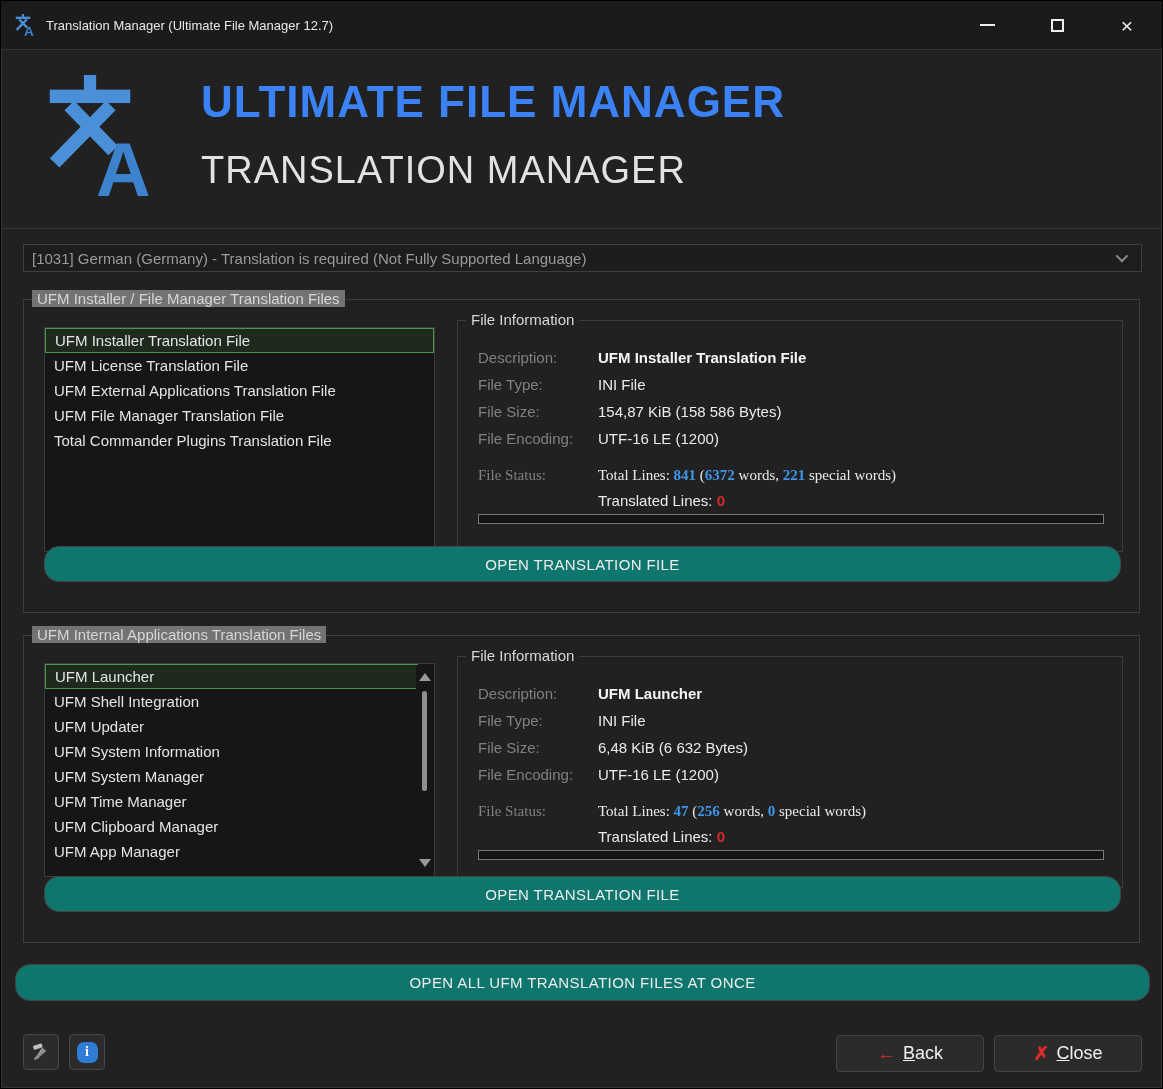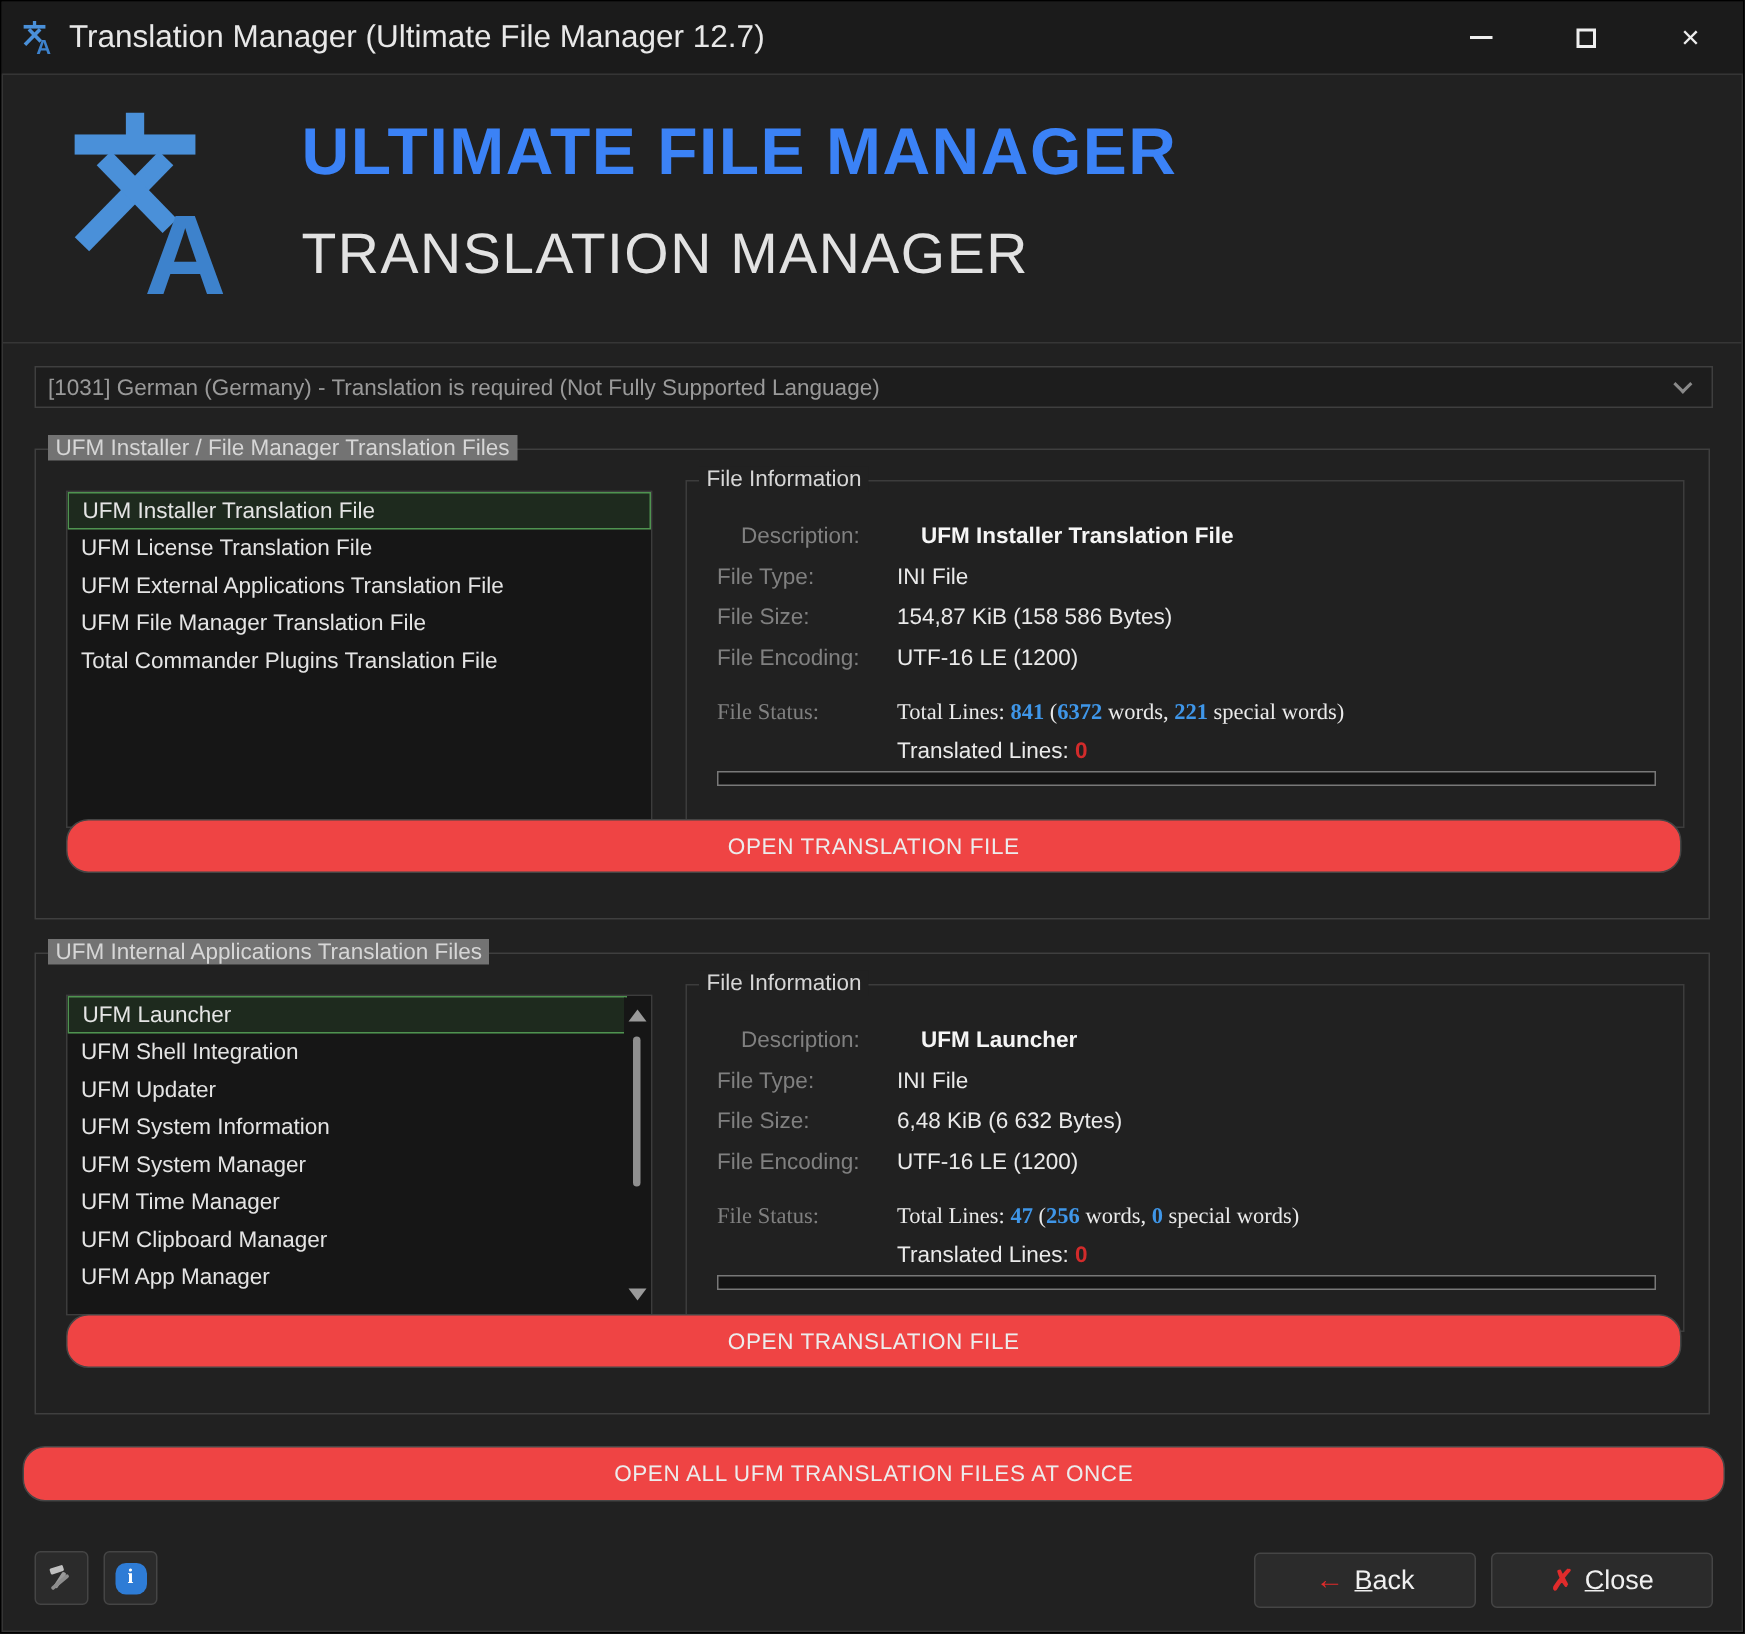--- a/index.html
+++ b/index.html
@@ -9,21 +9,21 @@
     position:relative; width:1163px; height:1089px;
     background:#212121; color:#e8e8e8; overflow:hidden;
     border:1px solid #000;
   }
   
   .titlebar {
     position:absolute; top:0; left:0; right:0; height:48px;
     background:#1b1b1b; display:flex; align-items:center;
   }
   .titlebar-icon { margin-left:13px; width:22px; height:22px; }
-  .titlebar-title { margin-left:10px; font-size:21px; color:#e8e8e8; }
+  .titlebar-title { margin-left:10px; font-size:13px; color:#e8e8e8; }
   .win-controls { position:absolute; right:0; top:0; height:48px; display:flex; }
   .win-btn { width:70px; height:48px; display:flex; align-items:center; justify-content:center; color:#eee; font-size:17px; cursor:default; }
   .min-glyph { display:block; width:15px; height:2px; background:#eee; }
   .max-glyph { display:block; width:13px; height:13px; border:2px solid #eee; }
   .close-glyph { font-size:21px; line-height:1; color:#eee; }
   
   .content { position:absolute; top:48px; left:0; right:0; bottom:0; border:1px solid #353535; background:#212121; }
   
   .app-logo { position:absolute; left:34px; top:74px; width:132px; height:122px; }
   .app-title { position:absolute; left:200px; top:76px; font-size:44px; font-weight:700; letter-spacing:1px; color:#3b82f6; }
@@ -64,32 +64,32 @@
   .sb-up, .sb-down { position:absolute; left:3px; width:0; height:0; border-left:6px solid transparent; border-right:6px solid transparent; }
   .sb-up   { top:8px;    border-bottom:8px solid #9a9a9a; }
   .sb-down { bottom:8px; border-top:8px solid #9a9a9a; }
   .sb-thumb { position:absolute; left:6px; top:26px; width:5px; height:100px; background:#8f8f8f; border-radius:3px; }
   
   .fileinfo { position:absolute; left:433px; top:20px; width:666px; height:232px; border:1px solid #3c3c3c; }
   .fi-title { position:absolute; top:-10px; left:8px; background:#212121; padding:0 5px; font-size:15px; color:#d6d6d6; }
   .fi-label { position:absolute; left:20px; font-size:15px; color:#808080; white-space:nowrap; }
   .fi-value { position:absolute; left:140px; font-size:15px; color:#eaeaea; white-space:nowrap; }
   .fi-desc-value { font-weight:bold; color:#f5f5f5; }
-  .row-1 { top:28px;margin-left:16px; } .row-2 { top:55px; } .row-3 { top:82px; } .row-4 { top:109px; }
+  .row-1 { top:28px; } .row-2 { top:55px; } .row-3 { top:82px; } .row-4 { top:109px; }
   .row-status { top:146px;font-family:Liberation Serif, serif; } .row-translated { top:171px; }
   .num-blue { color:#3f96e8; font-weight:bold; }
   .num-red  { color:#d22b2b; font-weight:bold; }
   .progressbar {
     position:absolute; left:20px; top:193px; width:626px; height:10px;
     border:1px solid #787878; background:#141414;
   }
   .progress-fill { height:100%; width:0%; background:#3f96e8; }
   
   .big-btn {
-    position:absolute; background:#ef4444; border:1px solid #454545; border-radius:15px;
+    position:absolute; background:#0f766e; border:1px solid #454545; border-radius:15px;
     display:flex; align-items:center; justify-content:center;
     font-size:15px; letter-spacing:0.4px; color:#ececec; cursor:default;
   }
   .open-btn-1 { left:20px; top:246px; width:1077px; height:36px; }
   .open-btn-2 { left:20px; top:240px; width:1077px; height:36px; }
   .open-all-btn { left:14px; top:963px; width:1135px; height:37px; }
   
   .icon-btn {
     position:absolute; top:1033px; width:36px; height:36px;
     background:#2b2b2b; border:1px solid #454545; border-radius:4px;

